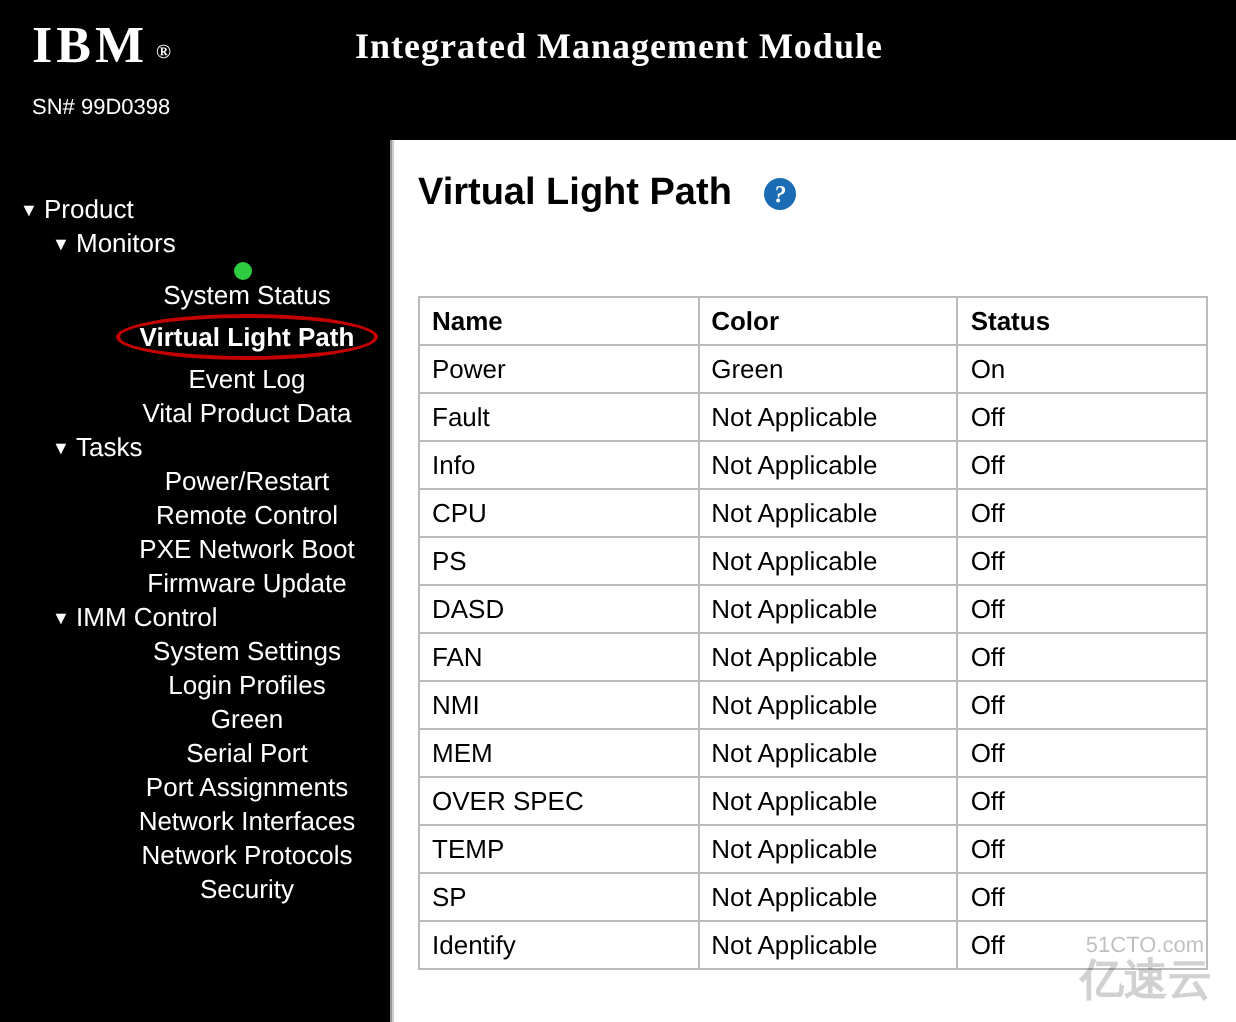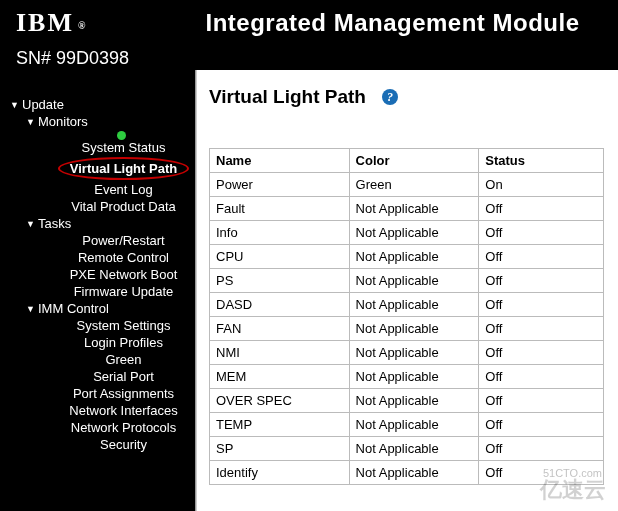--- a/index.html
+++ b/index.html
@@ -11,47 +11,46 @@
       height: 511px;
       overflow: hidden;
     }
     .header {
       background: #000;
       color: #fff;
       display: flex;
       align-items: center;
       height: 46px;
       padding: 0 16px;
-      gap: 28px;
     }
     .logo {
       font-family: "Times New Roman", serif;
       font-weight: bold;
       font-size: 26px;
       letter-spacing: 2px;
       margin-right: 90px;
       display: flex;
       align-items: baseline;
     }
     .logo-reg {
       font-size: 10px;
       margin-left: 4px;
       position: relative;
       top: -2px;
     }
     .header-title {
-      font-family: Liberation Sans, sans-serif;
-      font-weight: bold;
-      font-size: 24px;
+      font-family: Liberation Serif, serif;
+      font-weight: bold;
+      font-size: 18px;
       letter-spacing: 0.5px;
     }
     .subheader {
       background: #000;
       color: #fff;
-      font-size: 18px;
+      font-size: 11px;
       padding: 2px 16px 6px 16px;
       height: 24px;
     }
     .main {
       display: flex;
       height: calc(511px - 70px);
     }
     .sidebar {
       width: 196px;
       background: #000;
@@ -174,21 +173,21 @@
 </div>
 <div class="subheader">
   <span>SN# 99D0398</span>
 </div>
 
 <div class="main">
   <div class="sidebar">
     <div class="tree" id="tree">
         <div class="tree-item t-l0">
           <span class="arrow">▼</span>
-          <span>Update</span>
+          <span>Product</span>
         </div>
         <div class="tree-item t-l1">
           <span class="arrow">▼</span>
           <span>Monitors</span>
         </div>
         <div class="tree-item t-l2">
           <span class="dot"></span>
           <span>System Status</span>
         </div>
         <div class="tree-item t-l2">

